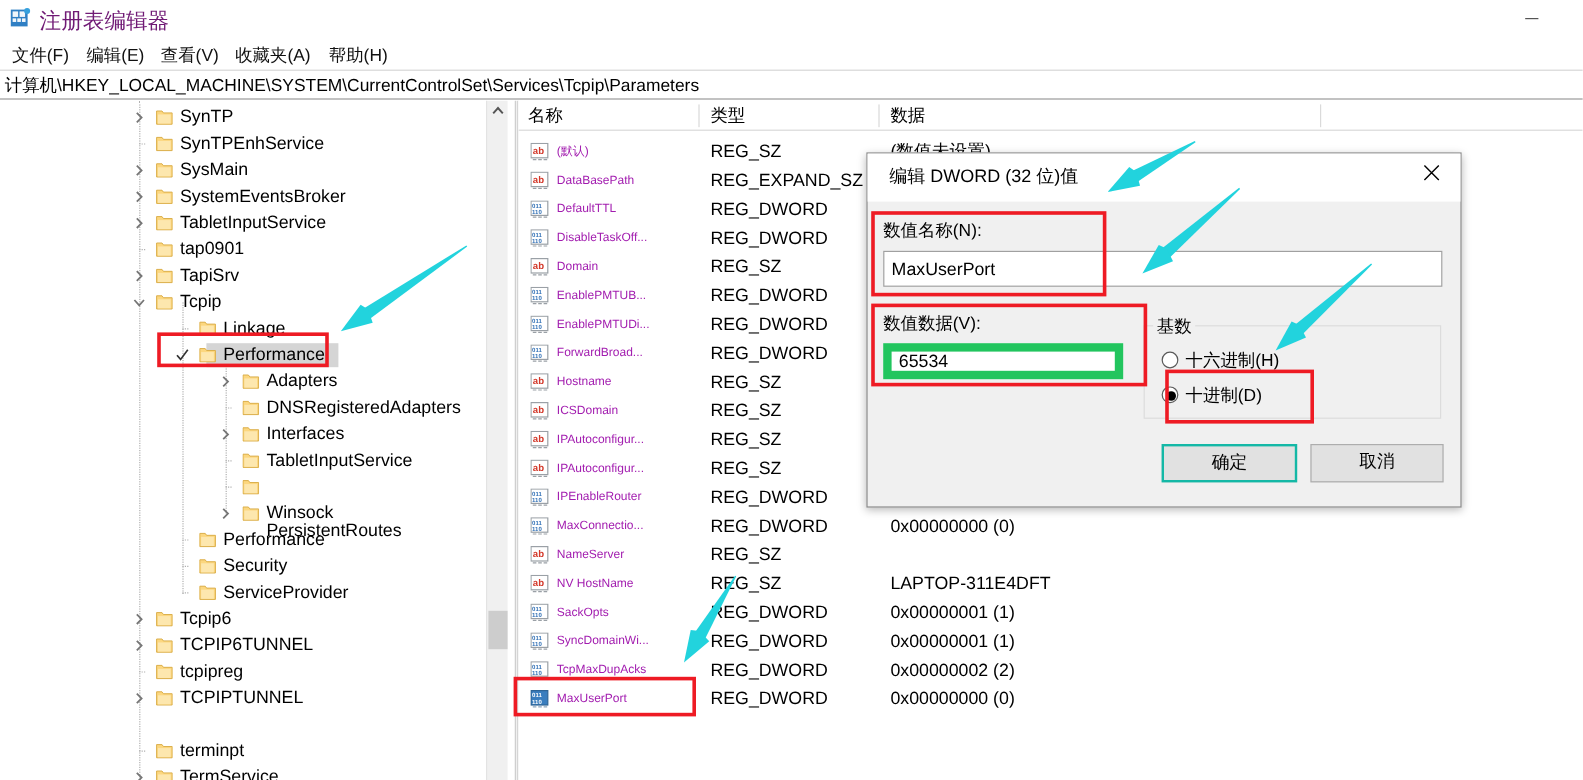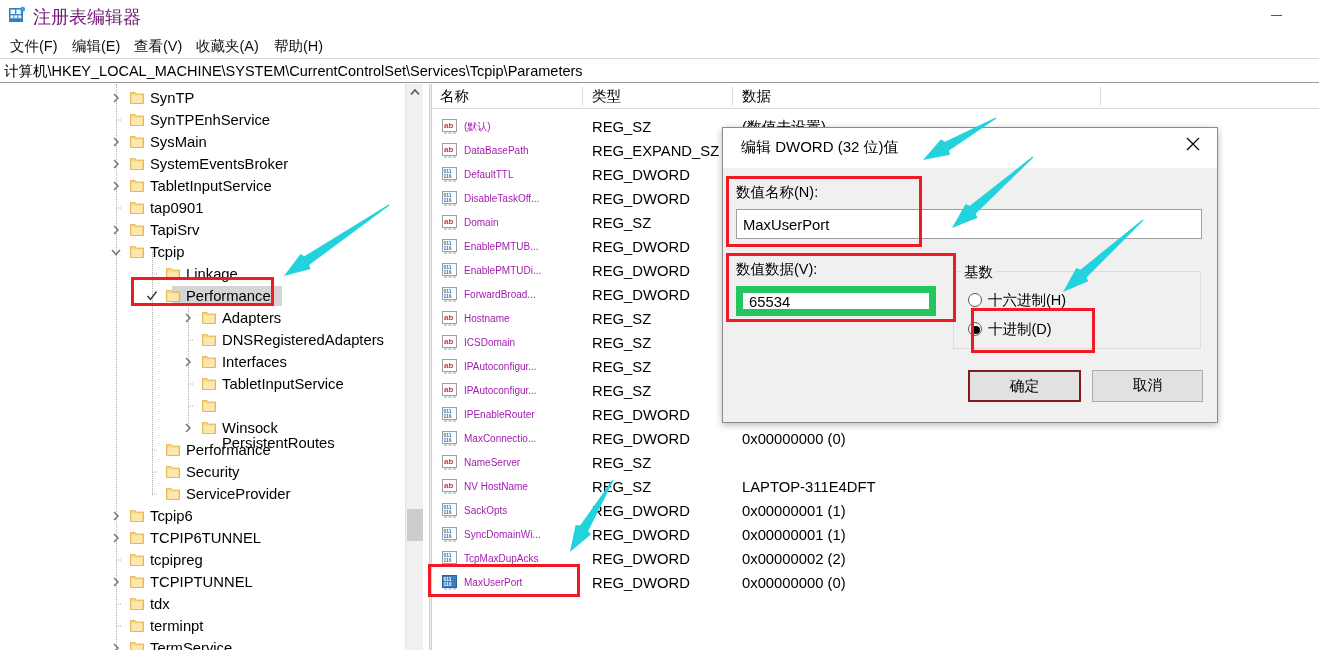--- a/index.html
+++ b/index.html
@@ -275,21 +275,21 @@
   .dlg-btn {
     position: absolute;
     background: #e1e1e1;
     border: 1px solid #adadad;
     font-size: 14.8px; color: #000;
     text-align: center;
     line-height: 28px;
     cursor: default;
     font-family: "Liberation Sans", sans-serif;
   }
-  .dlg-btn.default { border: 2px solid #7f1d1d; }
+  .dlg-btn.default { border: 2px solid #14b8a6; }
 
   
   .redbox {
     position: absolute;
     border: 3px solid #ee1b24;
     pointer-events: none;
   }
 
   
   .arrows {
@@ -610,31 +610,20 @@
         <div class="tree-row" style="top: 465px;">
           <span class="tw-dot" style="left: 110px;"><svg width="12" height="22" viewBox="0 0 12 22">
               <path d="M6 11 h5" stroke="#b0b0b0" stroke-width="1" stroke-dasharray="1 1"></path>
             </svg></span>
           <span class="tw-folder" style="left: 130px;"><svg width="14" height="15" viewBox="0 0 14 15">
               <path d="M0.5 2.5 h4.5 l1.2 1.6 H13.5 v9.4 H0.5 Z" fill="#fcd77f" stroke="#e3b martin"></path>
               <path d="M0.5 2.5 h4.5 l1.2 1.6 H13.5 v9.4 H0.5 Z" fill="#fcd77f" stroke="#d9ae4a" stroke-width="0.8"></path>
               <rect x="1.6" y="5.4" width="10.6" height="7.6" fill="#fde7ae"></rect>
             </svg></span>
           <span class="tw-label" style="left: 150px;">tcpipreg</span>
-        </div>
-        <div class="tree-row" style="top: 509px;">
-          <span class="tw-dot" style="left: 110px;"><svg width="12" height="22" viewBox="0 0 12 22">
-              <path d="M6 11 h5" stroke="#b0b0b0" stroke-width="1" stroke-dasharray="1 1"></path>
-            </svg></span>
-          <span class="tw-folder" style="left: 130px;"><svg width="14" height="15" viewBox="0 0 14 15">
-              <path d="M0.5 2.5 h4.5 l1.2 1.6 H13.5 v9.4 H0.5 Z" fill="#fcd77f" stroke="#e3b martin"></path>
-              <path d="M0.5 2.5 h4.5 l1.2 1.6 H13.5 v9.4 H0.5 Z" fill="#fcd77f" stroke="#d9ae4a" stroke-width="0.8"></path>
-              <rect x="1.6" y="5.4" width="10.6" height="7.6" fill="#fde7ae"></rect>
-            </svg></span>
-          <span class="tw-label" style="left: 150px;">tdx</span>
         </div>
         <div class="tree-row" style="top: 531px;">
           <span class="tw-dot" style="left: 110px;"><svg width="12" height="22" viewBox="0 0 12 22">
               <path d="M6 11 h5" stroke="#b0b0b0" stroke-width="1" stroke-dasharray="1 1"></path>
             </svg></span>
           <span class="tw-folder" style="left: 130px;"><svg width="14" height="15" viewBox="0 0 14 15">
               <path d="M0.5 2.5 h4.5 l1.2 1.6 H13.5 v9.4 H0.5 Z" fill="#fcd77f" stroke="#e3b martin"></path>
               <path d="M0.5 2.5 h4.5 l1.2 1.6 H13.5 v9.4 H0.5 Z" fill="#fcd77f" stroke="#d9ae4a" stroke-width="0.8"></path>
               <rect x="1.6" y="5.4" width="10.6" height="7.6" fill="#fde7ae"></rect>
             </svg></span>

